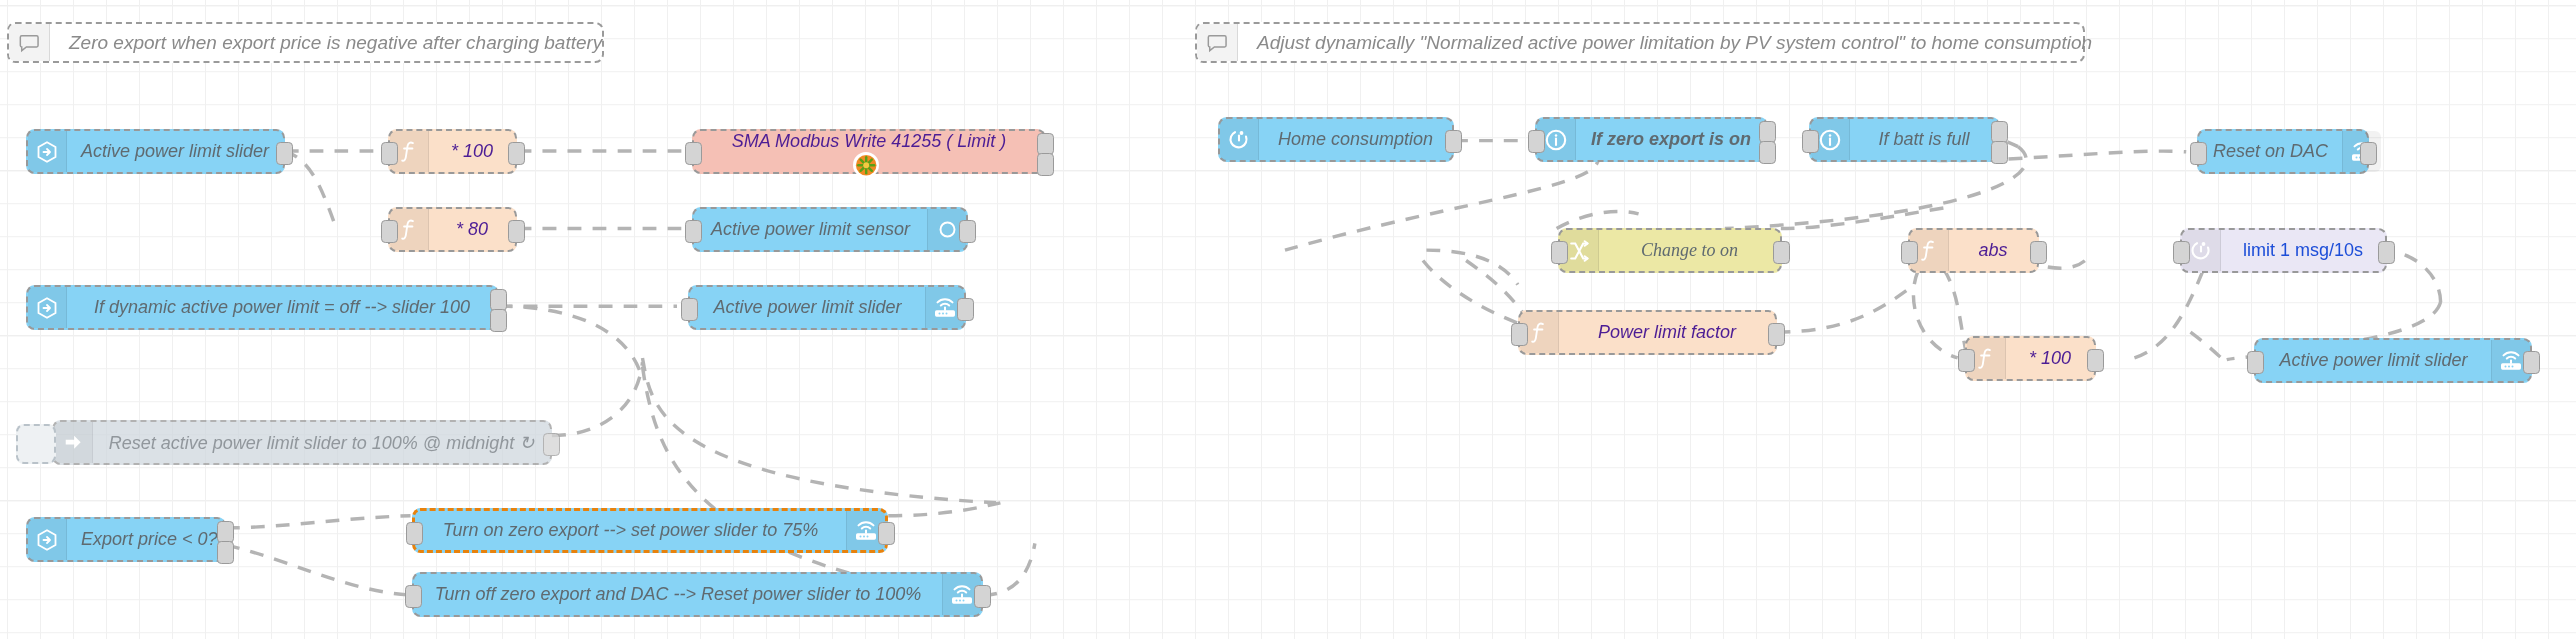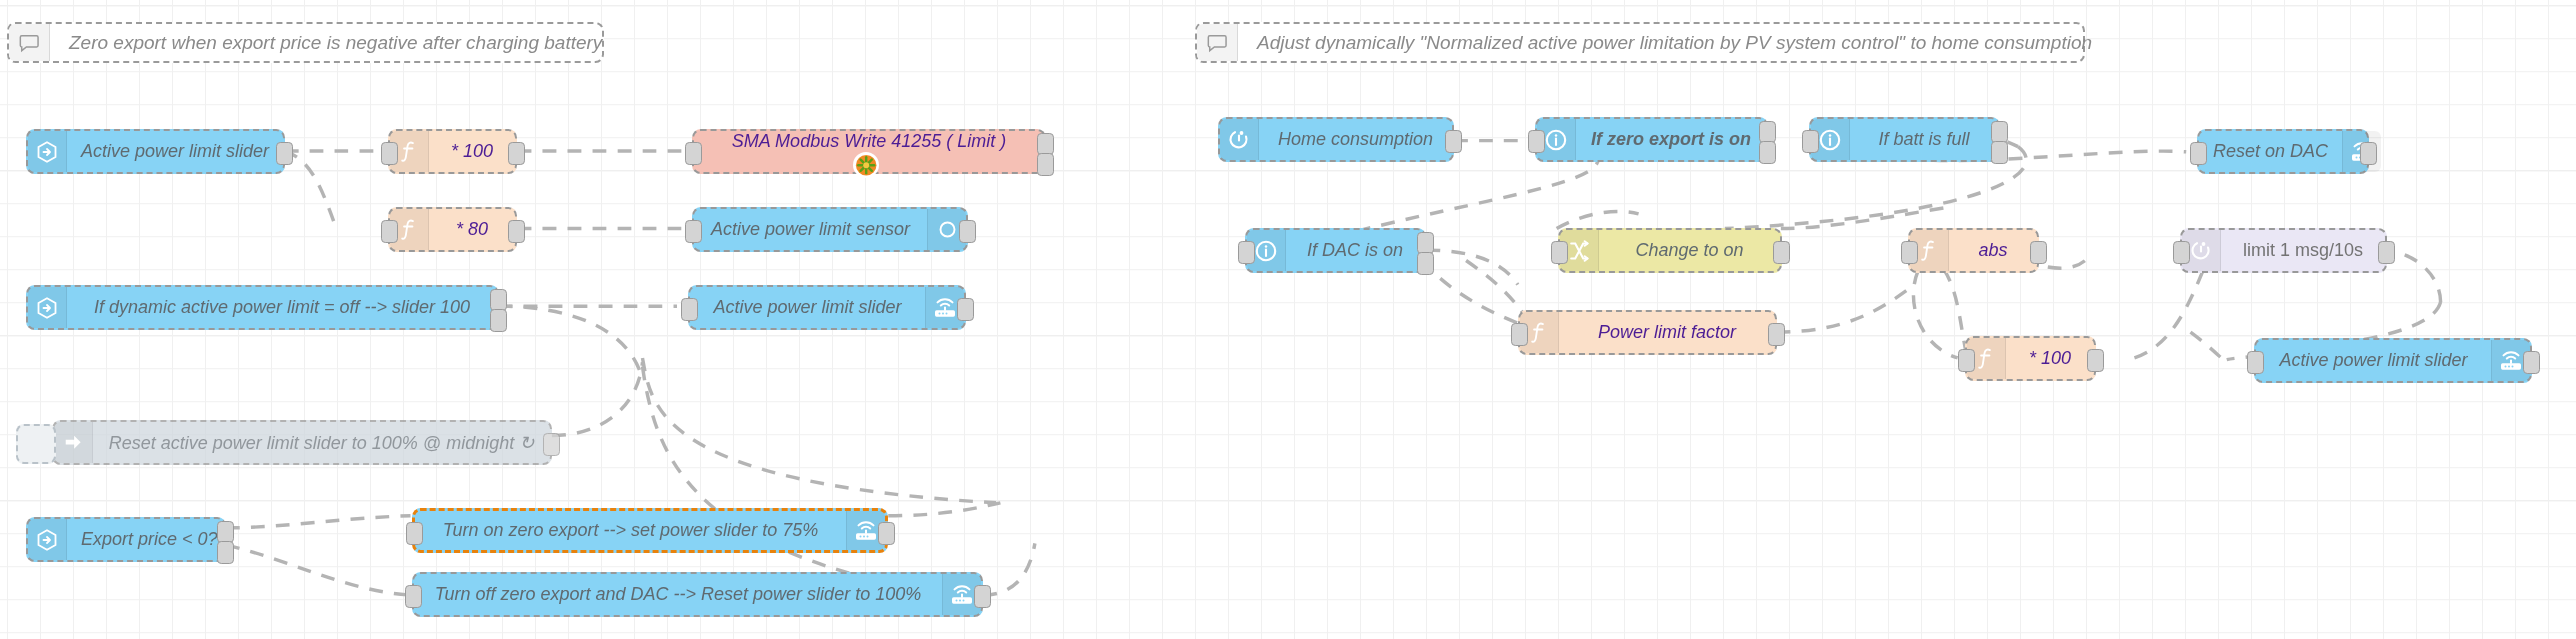--- a/index.html
+++ b/index.html
@@ -61,21 +61,21 @@
     position:absolute;
     box-sizing:border-box;
     height:45px;
     border:2.6px dashed #999999;
     border-radius:8.6px;
     display:flex;align-items:center;
     background:#87d3f5;
   }
   .node.fn{background:#fbe0c9;}
   .node.sma{background:#f5c0b5;flex-direction:column;}
-  .node.change{background:#ece8a5;}
+  .node.change{background:#ece8a5;font-family:Liberation Serif, serif;}
   .node.delay{background:#eae7f5;}
   .node.disabled{background:#cfd7de;opacity:.75;}
   .node.selected{border:3.4px dashed #e8820c;}
 
   .node .nicon{
     width:38px;height:100%;
     flex:0 0 auto;
     display:flex;align-items:center;justify-content:center;
     border-right:0.9px solid rgba(0,0,0,.08);
     border-radius:6px 0 0 6px;
@@ -89,21 +89,21 @@
   }
   .node .label{
     font-style:italic;
     font-size:18px;
     color:#5f6a70;
     white-space:nowrap;
     padding:0 14px;
     flex:1 1 auto;
     text-align:center;
   }
-  .node.delay .label{font-style:normal;color:#737373;}
+  .node.delay .label{font-style:normal;color:#1d4ed8;}
   .node.fn .label,.node.sma .label{color:#4c1d95;}
   .node.disabled .label{color:#6d757c;}
 
   
   .port{
     position:absolute;
     width:17px;height:22.4px;
     background:#d4d4d4;
     border:1.7px solid #9a9a9a;
     border-radius:4.3px;
@@ -391,33 +391,20 @@
             <circle cx="7.5" cy="17.3" r="1"></circle>
             <circle cx="11" cy="17.3" r="1"></circle>
             <circle cx="14.5" cy="17.3" r="1"></circle>
           </g>
       </svg>
     </div>
     <div class="port in" style="top:11.2px;"></div>
     <div class="port out" style="top:11.2px;"></div>
   </div>
 
-  <div class="node" style="left:1245px;top:228px;width:181px;">
-    <div class="nicon">
-      <svg width="24" height="24" viewBox="0 0 24 24" class="glyph">
-        <circle cx="12" cy="12" r="9.2" fill="none" stroke="#fff" stroke-width="2.1"></circle>
-        <circle cx="12" cy="7.6" r="1.25" fill="#fff"></circle>
-        <path d="M12 10.6v6.4" fill="none" stroke="#fff" stroke-width="2.1" stroke-linecap="round"></path>
-      </svg>
-    </div>
-    <div class="label">If DAC is on</div>
-    <div class="port in" style="top:11.2px;"></div>
-    <div class="port out" style="top:1.7px;"></div>
-    <div class="port out" style="top:22.4px;"></div>
-  </div>
 
   <div class="node change" style="left:1558px;top:228px;width:224px;">
     <div class="nicon">
       <svg width="22.4" height="24" viewBox="0 0 22 24" class="glyph">
         <path d="M3 4.5h4l8 15h4" fill="none" stroke="#fff" stroke-width="2.1" stroke-linecap="round"></path>
         <path d="M3 19.5h4l8-15h4" fill="none" stroke="#fff" stroke-width="2.1" stroke-linecap="round"></path>
         <path d="M16.5 2.2 19.5 4.5l-3 2.3M16.5 17.2l3 2.3-3 2.3" fill="none" stroke="#fff" stroke-width="2" stroke-linecap="round" stroke-linejoin="round"></path>
       </svg>
     </div>
     <div class="label">Change to on</div>

